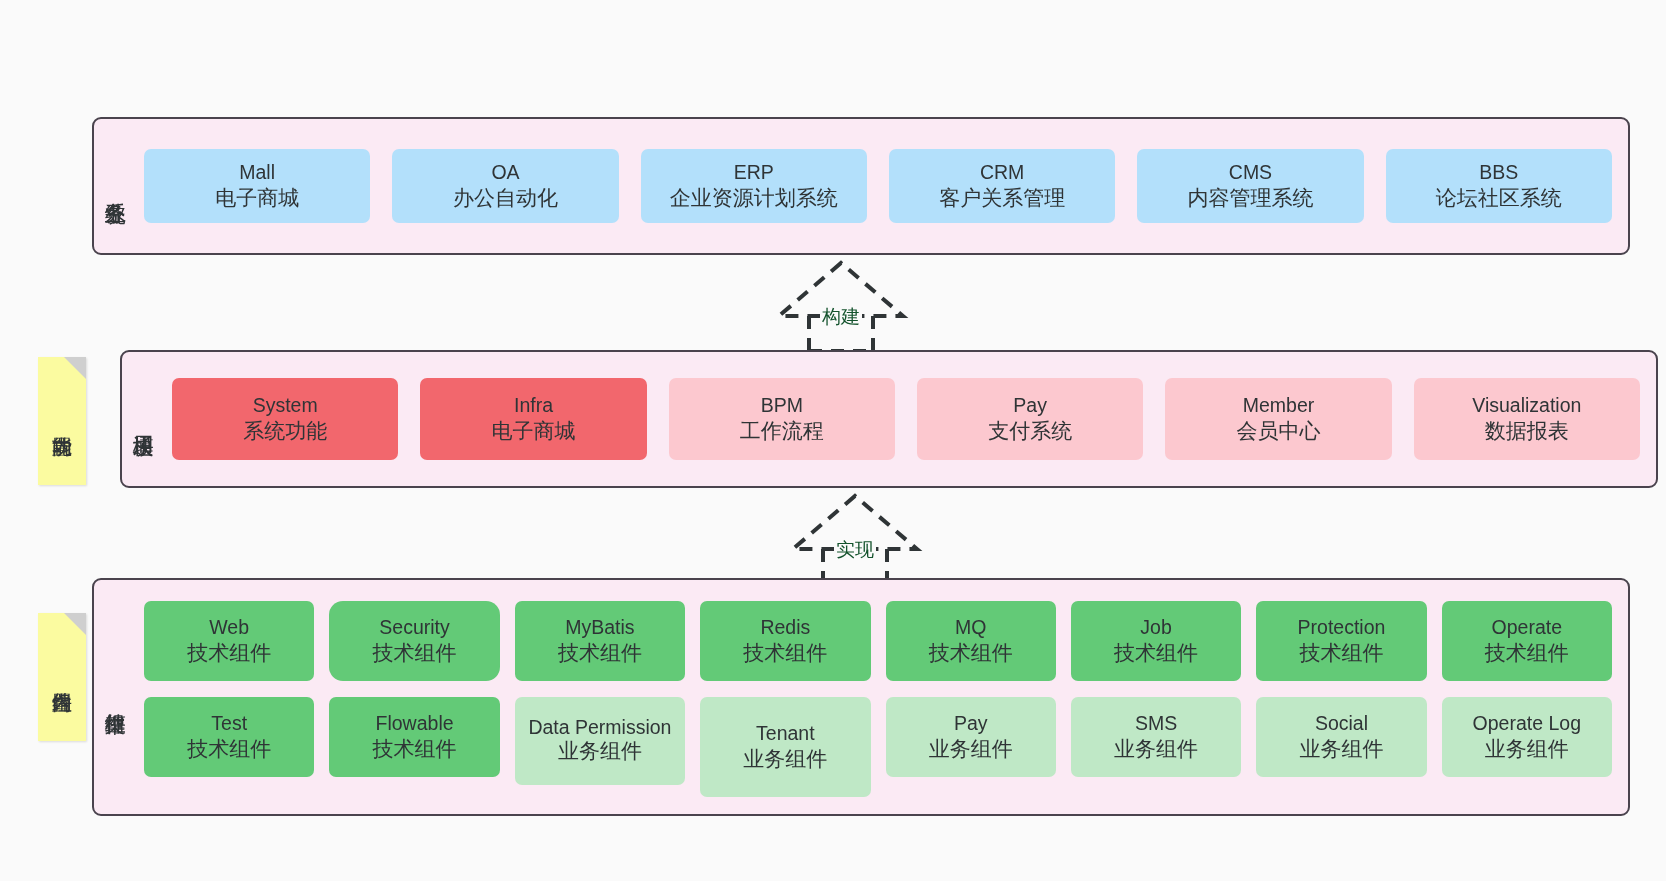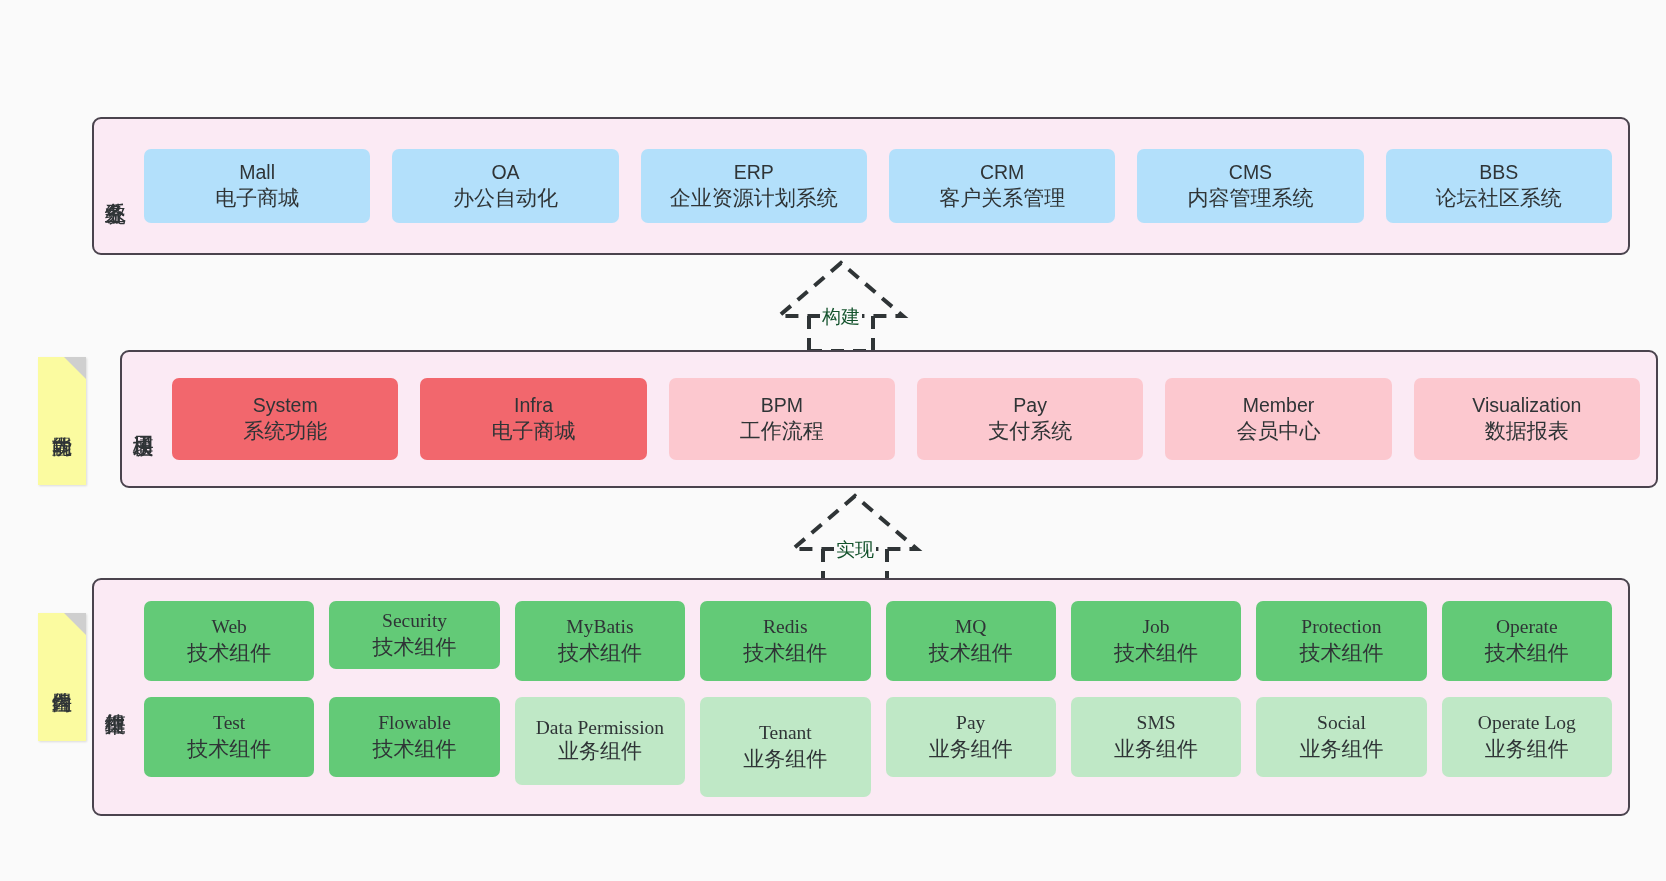--- a/index.html
+++ b/index.html
@@ -209,28 +209,28 @@
     <div class="conn-label">实现</div>
   </div>
 
   <div class="sticky" id="sticky-builtin-component" style="left:38px; top:613px; width:48px; height:128px;">
     <span class="fold"></span>
     <span>内置组件</span>
   </div>
 
   <div class="layer" id="layer-framework" style="left:92px; top:578px; width:1538px; height:238px;">
     <div class="layer-title">框架组件</div>
-    <div class="layer-body" style="gap:16px; padding:4px 16px 0 8px;font-family:Liberation Serif, serif;">
+    <div class="layer-body" style="gap:16px; padding:4px 16px 0 8px;">
 
       <div class="row" style="gap:15px;">
         <div class="cell c-green" style="height:80px;">
           <div class="en">Web</div>
           <div class="cn">技术组件</div>
         </div>
-        <div class="cell c-green" style="height:68px;">
+        <div class="cell c-green" style="height:80px;border-radius:14px;">
           <div class="en">Security</div>
           <div class="cn">技术组件</div>
         </div>
         <div class="cell c-green" style="height:80px;">
           <div class="en">MyBatis</div>
           <div class="cn">技术组件</div>
         </div>
         <div class="cell c-green" style="height:80px;">
           <div class="en">Redis</div>
           <div class="cn">技术组件</div>

